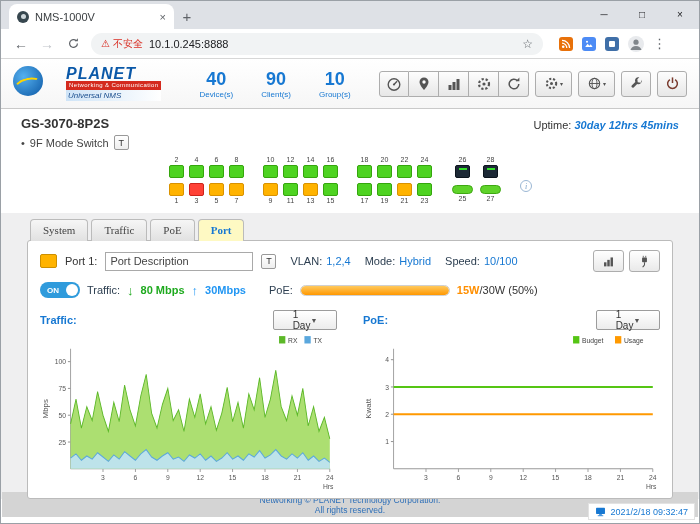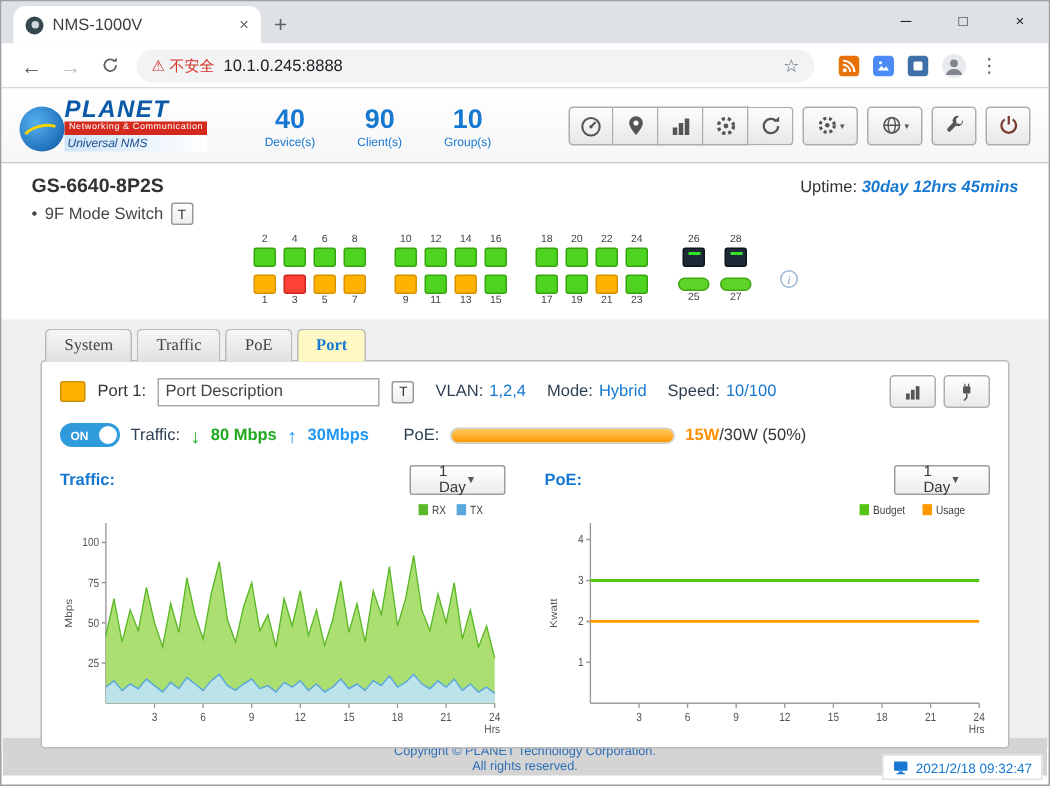--- a/index.html
+++ b/index.html
@@ -25,21 +25,21 @@
   .urlbox { flex:1; max-width:452px; height:22px; background:#f1f3f4; border-radius:11px; display:flex; align-items:center; padding:0 10px; gap:6px; font-size:11px; color:#202124; margin:0 4px; }
   .warn { color:#d93025; display:flex; align-items:center; gap:3px; font-size:10px; white-space:nowrap; }
   .warn-tri { font-size:10px; }
   .url-text { flex:1; }
   .url-star { color:#5f6368; font-size:12px; }
   .ext-icons { display:flex; align-items:center; gap:9px; margin-left:10px; margin-right:4px; }
   .menu-dots { color:#5f6368; font-size:13px; }
 
   
   .app-header { height:50px; display:flex; align-items:center; padding:0 12px; border-bottom:1px solid #c9c9c9; background:linear-gradient(#ffffff,#f6f6f6); }
-  .logo { display:flex; align-items:flex-end; gap:0; }
+  .logo { display:flex; align-items:flex-start; gap:23px; }
   .globe-logo { width:30px; height:30px; border-radius:50%; background:radial-gradient(circle at 35% 35%, #55b0ef, #0b57a4); position:relative; overflow:hidden; flex:0 0 auto; }
   .globe-logo::after { content:''; position:absolute; width:24px; height:12px; border:2.5px solid #ffd400; border-color:#ffd400 transparent transparent transparent; border-radius:50%; left:1px; top:12px; transform:rotate(-14deg); }
   .brand-col { display:flex; flex-direction:column; }
   .brand { color:#0a58a8; font-weight:bold; font-style:italic; font-size:16px; line-height:15px; letter-spacing:1px; }
   .brand-tagline { background:#d42a1e; color:#fff; font-size:6px; padding:1px 3px; letter-spacing:.4px; width:fit-content; line-height:7px; }
   .brand-subtitle { font-size:8px; font-style:italic; color:#1c4f8f; background:linear-gradient(90deg,#cfe4f7,#ffffff); padding:1px 2px; line-height:9px; }
 
   .stats { display:flex; gap:28px; margin-left:38px; }
   .stat { text-align:center; }
   .stat-value { font-size:18px; font-weight:bold; color:#1778d2; line-height:21px; }
@@ -267,21 +267,21 @@
             <path d="M5.2 3.8a5.2 5.2 0 1 0 5.6 0" fill="none" stroke="#7a3b2e" stroke-width="1.6"></path>
             <line x1="8" y1="1.5" x2="8" y2="7.5" stroke="#7a3b2e" stroke-width="1.6"></line>
           </svg>
       </span>
     </div>
   </div>
 
   <div class="page-top">
     <div class="device-row">
       <div>
-        <div class="device-name">GS-6640-8P2S</div>
+        <div class="device-name">GS-3070-8P2S</div>
         <div class="device-desc">
           <span>•</span>
           <span>9F Mode Switch</span>
           <button class="t-btn">T</button>
         </div>
       </div>
       <div class="uptime">
         <span>Uptime:</span>
         <span class="v">30day 12hrs 45mins</span>
       </div>
@@ -606,21 +606,21 @@
               <rect x="280" y="2" width="7" height="7" fill="#ff9900"></rect>
               <text x="290" y="8.5" text-anchor="start" font-size="7.5" fill="#444">Usage</text>
             </svg>
         </div>
       </div>
 
     </div>
   </div>
 
   <div class="footer">
-    <div>Copyright © PLANET Technology Corporation.</div>
+    <div>Networking © PLANET Technology Corporation.</div>
     <div>All rights reserved.</div>
   </div>
   <div class="timestamp">
     <svg width="11" height="11" viewBox="0 0 16 16">
         <rect x="1.5" y="2.5" width="13" height="9" rx="1" fill="#1778d2"></rect>
         <rect x="6" y="12" width="4" height="1.6" fill="#1778d2"></rect>
         <rect x="4" y="13.6" width="8" height="1.2" fill="#1778d2"></rect>
       </svg>
     <span>2021/2/18 09:32:47</span>
   </div>

